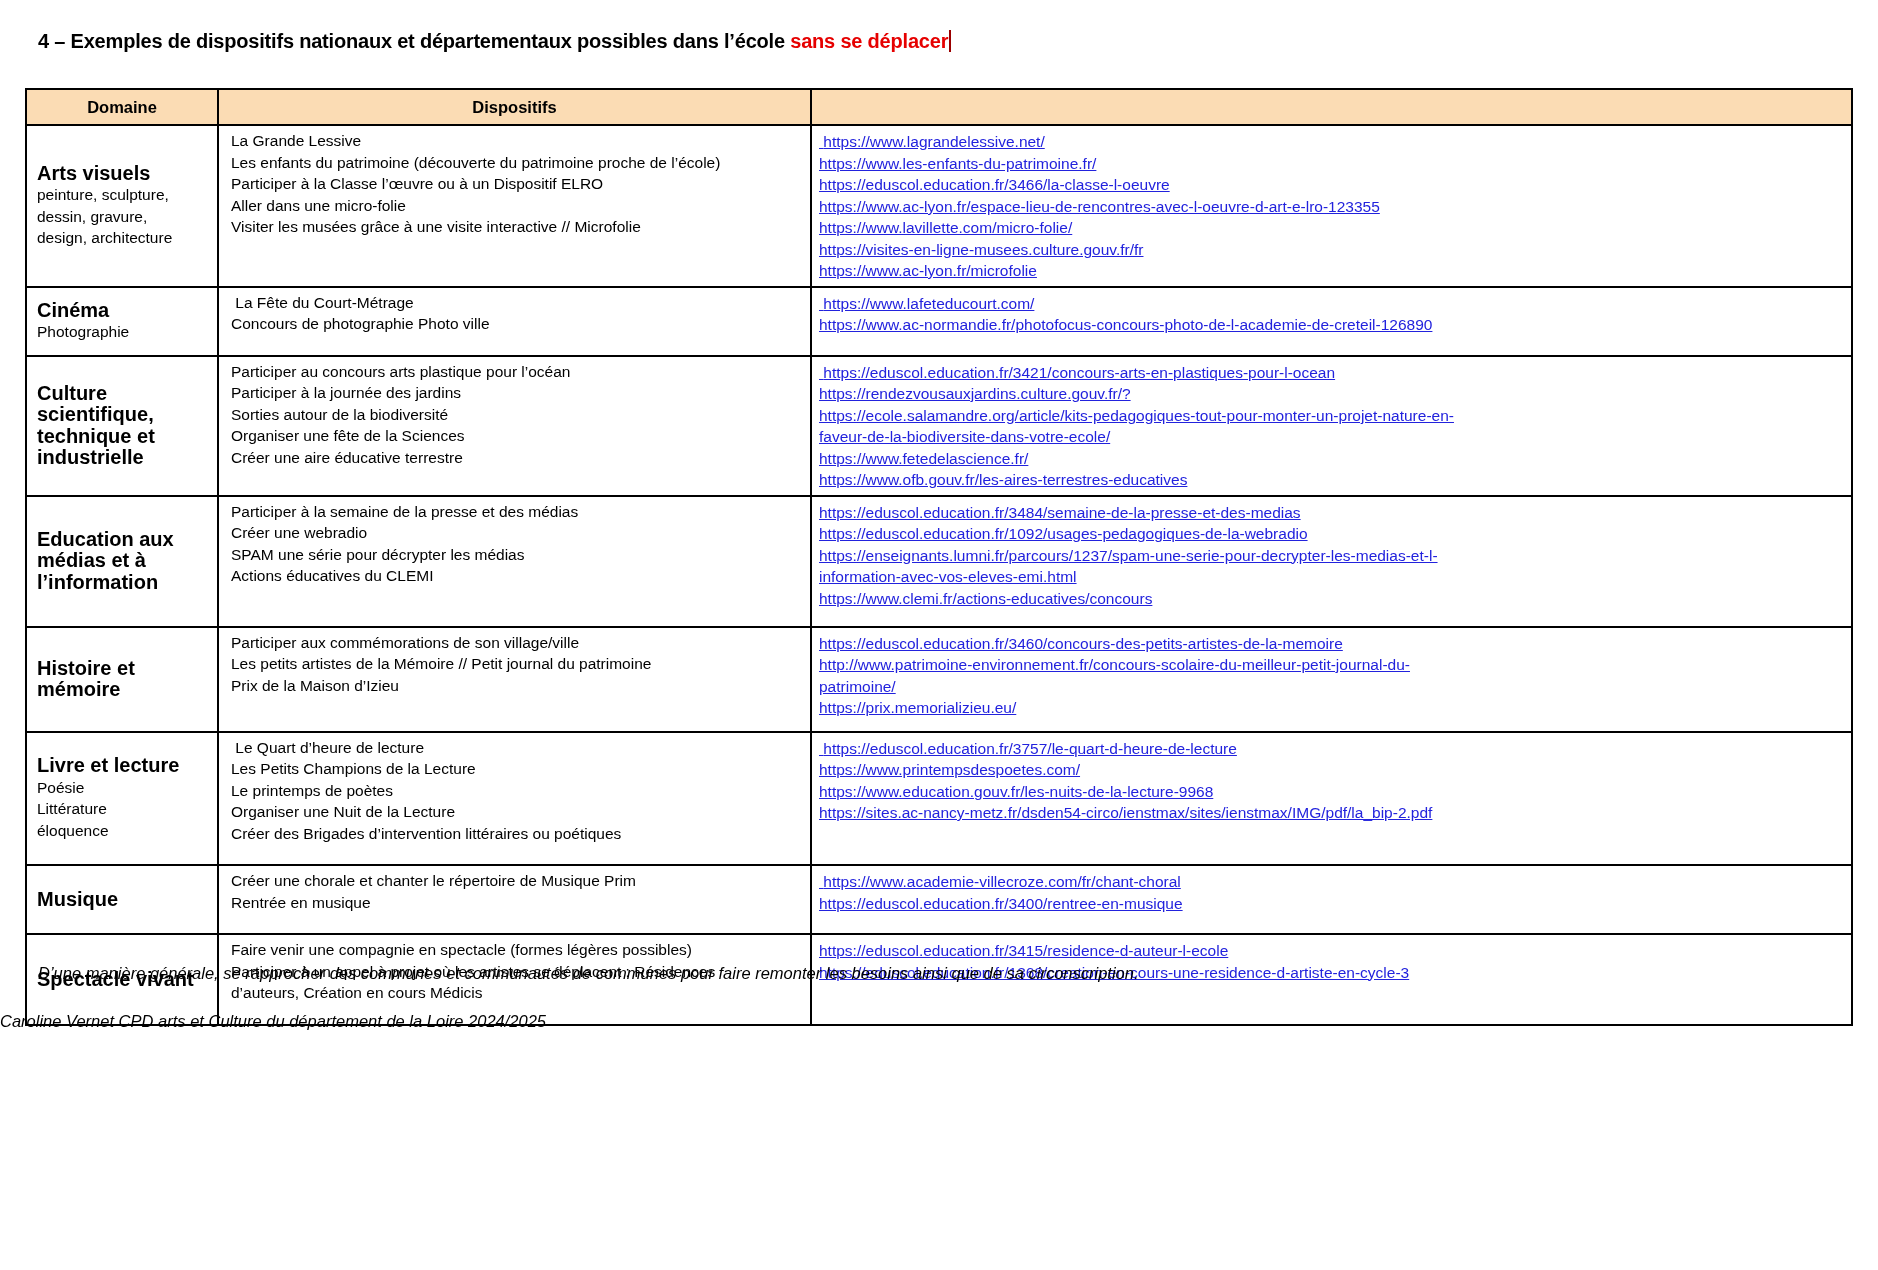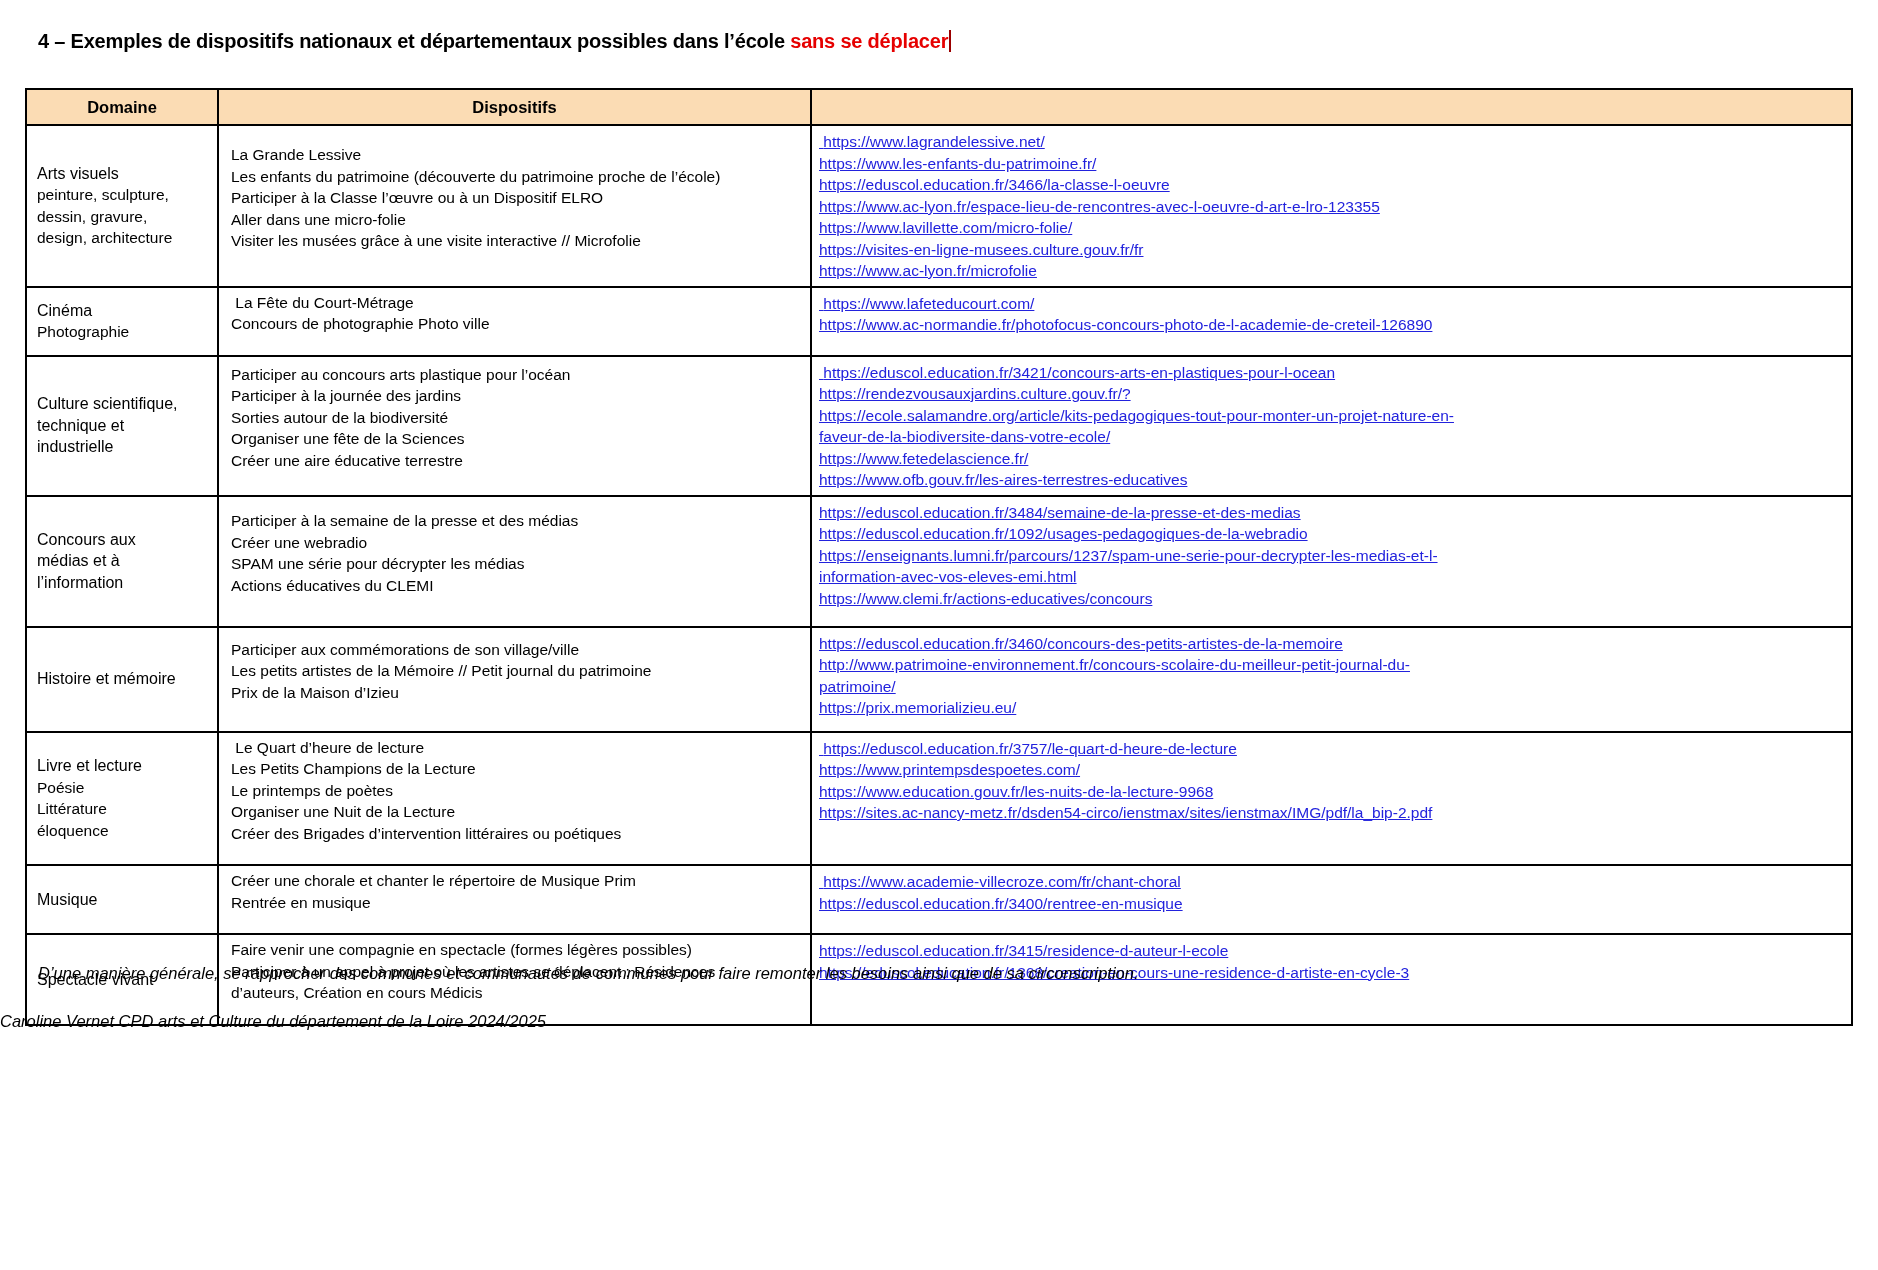--- a/index.html
+++ b/index.html
@@ -37,23 +37,23 @@
   #table-rows .t-row:nth-child(2){min-height:65px;}
   #table-rows .t-row:nth-child(3){min-height:130px;}
   #table-rows .t-row:nth-child(4){min-height:131px;}
   #table-rows .t-row:nth-child(5){min-height:105px;}
   #table-rows .t-row:nth-child(6){min-height:126px;}
   #table-rows .t-row:nth-child(7){min-height:50px;}
   #table-rows .t-row:nth-child(8){min-height:64px;}
   .cell{border-right:2px solid var(--border);box-sizing:border-box;font-size:15.5px;line-height:21.5px;}
   .cell:last-child{border-right:none;}
   .domain{padding:4px 8px 4px 10px;display:flex;flex-direction:column;justify-content:center;}
-  .domain-title{font-weight:normal;font-size:16px;white-space:pre-line;}
+  .domain-title{font-weight:bold;font-size:20px;white-space:pre-line;}
   .domain-sub{white-space:pre-line;}
-  .disp{padding:4px 10px 20px 12px;display:flex;flex-direction:column;justify-content:center;}
+  .disp{padding:4px 10px 20px 12px;display:flex;flex-direction:column;}
   .disp-line{white-space:pre-wrap;}
   .links{padding:5px 4px 4px 7px;}
   .links a{
     display:block;color:var(--link);text-decoration:underline;
     white-space:pre-wrap;overflow-wrap:break-word;cursor:pointer;
   }
   .footer-note{position:absolute;left:38px;top:964px;font-size:16.5px;font-style:italic;}
   .signature{
     position:absolute;left:0;top:1012px;width:1496px;
     font-style:italic;font-size:16.5px;
@@ -128,21 +128,21 @@
           <a class="link" href="#"> https://eduscol.education.fr/3421/concours-arts-en-plastiques-pour-l-ocean</a>
           <a class="link" href="#">https://rendezvousauxjardins.culture.gouv.fr/?</a>
           <a class="link" href="#">https://ecole.salamandre.org/article/kits-pedagogiques-tout-pour-monter-un-projet-nature-en-
 faveur-de-la-biodiversite-dans-votre-ecole/</a>
           <a class="link" href="#">https://www.fetedelascience.fr/</a>
           <a class="link" href="#">https://www.ofb.gouv.fr/les-aires-terrestres-educatives</a>
         </div>
       </div>
       <div class="t-row">
         <div class="cell domain">
-          <div class="domain-title">Concours aux
+          <div class="domain-title">Education aux
 médias et à
 l’information</div>
         </div>
         <div class="cell disp">
           <div class="disp-line">Participer à la semaine de la presse et des médias</div>
           <div class="disp-line">Créer une webradio</div>
           <div class="disp-line">SPAM une série pour décrypter les médias</div>
           <div class="disp-line">Actions éducatives du CLEMI</div>
         </div>
         <div class="cell links">

